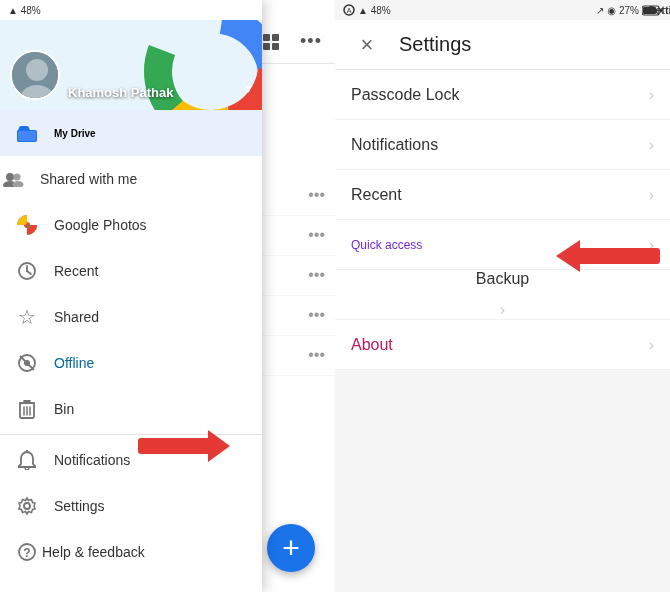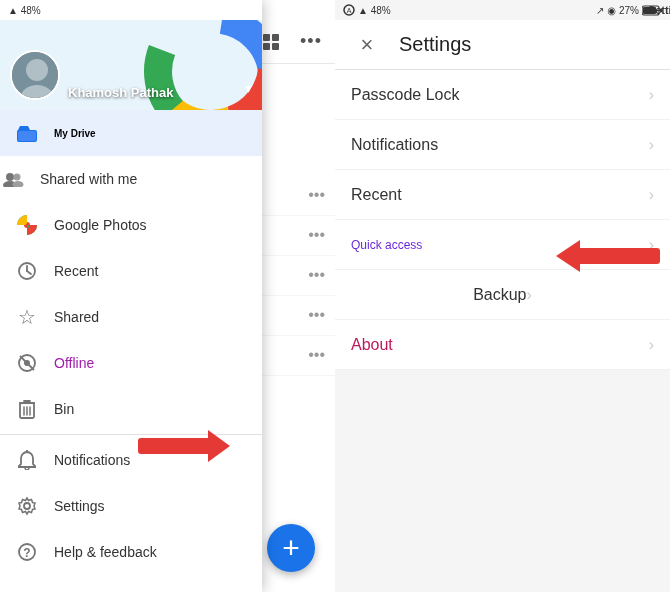--- a/index.html
+++ b/index.html
@@ -58,21 +58,21 @@
     <div style="display:flex;align-items:center;justify-content:space-between;height:50px;padding:0 16px;border-bottom:1px solid #f0f0f0;cursor:pointer;background:#fff;">
       <span style="font-size:16px;color:#333;">Recent</span>
       <span style="color:#ccc;font-size:16px;">›</span>
     </div>
 
     <div style="display:flex;align-items:center;justify-content:space-between;height:50px;padding:0 16px;border-bottom:1px solid #f0f0f0;cursor:pointer;background:#fff;">
       <span style="font-size:12px;color:#6d28d9;">Quick access</span>
       <span style="color:#ccc;font-size:16px;">›</span>
     </div>
 
-    <div style="display:flex;align-items:center;justify-content:center;height:50px;padding:0 16px;border-bottom:1px solid #f0f0f0;cursor:pointer;background:#fff;">
+    <div style="display:flex;align-items:center;justify-content:space-between;height:50px;padding:0 16px;border-bottom:1px solid #f0f0f0;cursor:pointer;background:#fff;flex-direction:column;">
       <span style="font-size:16px;color:#333;">Backup</span>
       <span style="color:#ccc;font-size:16px;">›</span>
     </div>
 
     <div style="display:flex;align-items:center;justify-content:space-between;height:50px;padding:0 16px;border-bottom:1px solid #f0f0f0;cursor:pointer;background:#fff;">
       <span style="font-size:16px;color:#be185d;">About</span>
       <span style="color:#ccc;font-size:16px;">›</span>
     </div>
   </div>
 
@@ -229,21 +229,21 @@
     </div>
 
     <div style="display:flex;align-items:center;height:46px;padding:0 14px;cursor:pointer;">
       <span style="width:26px;display:flex;align-items:center;justify-content:center;">
         <svg width="20" height="20" viewBox="0 0 20 20">
           <circle cx="10" cy="10" r="8" fill="none" stroke="#757575" stroke-width="1.8"></circle>
           <line x1="3" y1="3" x2="17" y2="17" stroke="#757575" stroke-width="1.8"></line>
           <circle cx="10" cy="10" r="3" fill="#757575"></circle>
         </svg>
       </span>
-      <span style="font-size:14px;color:#a21caf;margin-left:14px;">Offline</span>
+      <span style="font-size:14px;color:#0369a1;margin-left:14px;">Offline</span>
     </div>
 
     <div style="display:flex;align-items:center;height:46px;padding:0 14px;cursor:pointer;">
       <span style="width:26px;display:flex;align-items:center;justify-content:center;">
         <svg width="16" height="20" viewBox="0 0 16 20">
           <rect x="1" y="4" width="14" height="15" rx="1.5" fill="none" stroke="#757575" stroke-width="1.8"></rect>
           <line x1="0" y1="4" x2="16" y2="4" stroke="#757575" stroke-width="1.8"></line>
           <line x1="5" y1="2" x2="11" y2="2" stroke="#757575" stroke-width="1.8" stroke-linecap="round"></line>
           <line x1="5" y1="8" x2="5" y2="16" stroke="#757575" stroke-width="1.5" stroke-linecap="round"></line>
           <line x1="8" y1="8" x2="8" y2="16" stroke="#757575" stroke-width="1.5" stroke-linecap="round"></line>
@@ -275,21 +275,21 @@
       <span style="font-size:14px;color:#333;margin-left:14px;">Settings</span>
     </div>
 
     <div style="display:flex;align-items:center;height:46px;padding:0 14px;cursor:pointer;">
       <span style="width:26px;display:flex;align-items:center;justify-content:center;">
         <svg width="20" height="20" viewBox="0 0 20 20">
           <circle cx="10" cy="10" r="8" fill="none" stroke="#757575" stroke-width="1.8"></circle>
           <text x="10" y="15" text-anchor="middle" font-size="12" fill="#757575" font-weight="bold">?</text>
         </svg>
       </span>
-      <span style="font-size:14px;color:#333;margin-left:14px;">Help &amp; feedback</span>
+      <span style="font-size:14px;color:#333;margin-left:2px;">Help &amp; feedback</span>
     </div>
 
     <div style="display:flex;align-items:center;height:46px;padding:0 14px;cursor:pointer;">
       
       
     </div>
   </div>
 </div>
 
 <div style="position:absolute;left:138px;top:430px;z-index:60;display:flex;align-items:center;">

